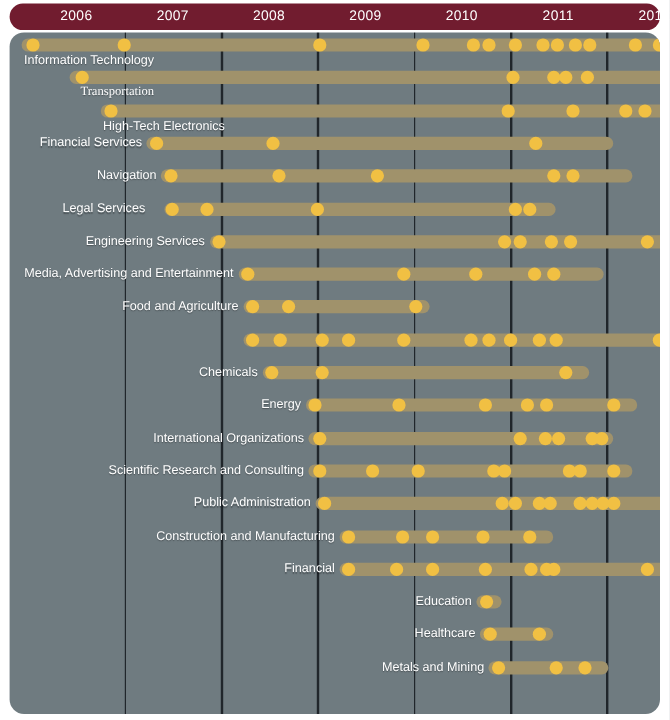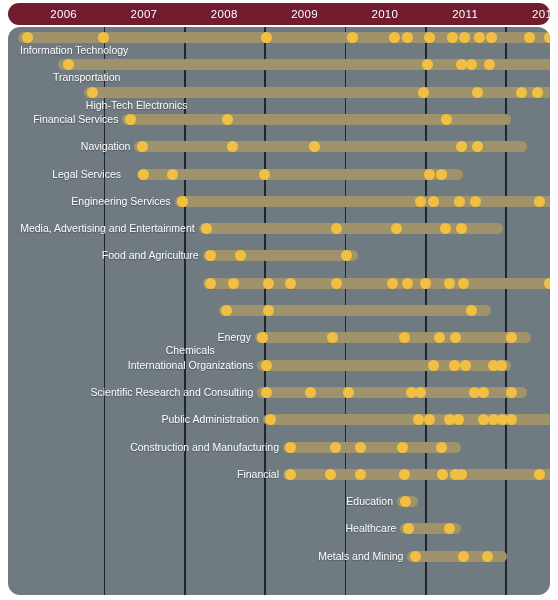--- a/index.html
+++ b/index.html
@@ -140,21 +140,21 @@
           <div class="dot" style="left: 415.515px;"></div>
           <div class="dot" style="left: 438.802px;"></div>
           <div class="dot" style="left: 450.847px;"></div>
           <div class="dot" style="left: 466.104px;"></div>
           <div class="dot" style="left: 478.149px;"></div>
           <div class="dot" style="left: 515.89px;"></div>
           <div class="dot" style="left: 535.965px;"></div>
         </div>
         <div class="row" style="top: 32.3px;">
           <div class="bar" style="left: 50.15px; width: 528.935px;"></div>
-          <div class="row-label" style="left: 45px;">Transportation</div>
+          <div class="row-label" style="left: 59px; font-family: Liberation Serif, serif;">Transportation</div>
           <div class="dot" style="left: 54.968px;"></div>
           <div class="dot" style="left: 413.909px;"></div>
           <div class="dot" style="left: 447.635px;"></div>
           <div class="dot" style="left: 458.074px;"></div>
           <div class="dot" style="left: 475.74px;"></div>
         </div>
         <div class="row" style="top: 59.6px;">
           <div class="bar" style="left: 75.846px; width: 503.239px;"></div>
           <div class="row-label" style="left: 77.846px;">High-Tech Electronics</div>
           <div class="dot" style="left: 79.058px;"></div>
@@ -223,21 +223,21 @@
           <div class="dot" style="left: 323.17px;"></div>
           <div class="dot" style="left: 379.38px;"></div>
           <div class="dot" style="left: 393.834px;"></div>
           <div class="dot" style="left: 411.5px;"></div>
           <div class="dot" style="left: 435.59px;"></div>
           <div class="dot" style="left: 450.044px;"></div>
           <div class="dot" style="left: 535.965px;"></div>
         </div>
         <div class="row" style="top: 278px;">
           <div class="bar" style="left: 210.75px; width: 271.975px;"></div>
-          <div class="row-label inline" style="right: 335.25px; margin-top: 40px;">Chemicals</div>
+          <div class="row-label inline" style="right: 335.25px;">Chemicals</div>
           <div class="dot" style="left: 213.159px;"></div>
           <div class="dot" style="left: 254.915px;"></div>
           <div class="dot" style="left: 458.074px;"></div>
         </div>
         <div class="row" style="top: 305.3px;">
           <div class="bar" style="left: 246.885px; width: 275.99px;"></div>
           <div class="row-label inline" style="right: 299.115px;">Energy</div>
           <div class="dot" style="left: 249.294px;"></div>
           <div class="dot" style="left: 319.155px;"></div>
           <div class="dot" style="left: 391.425px;"></div>

